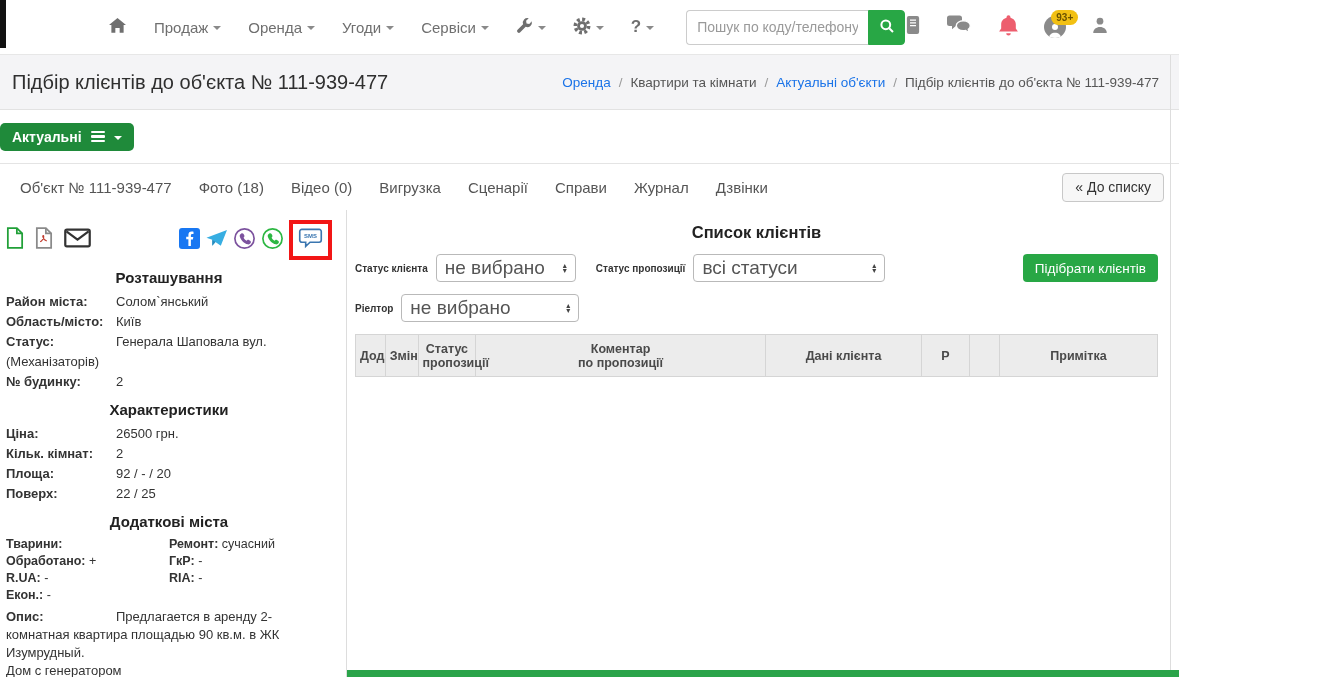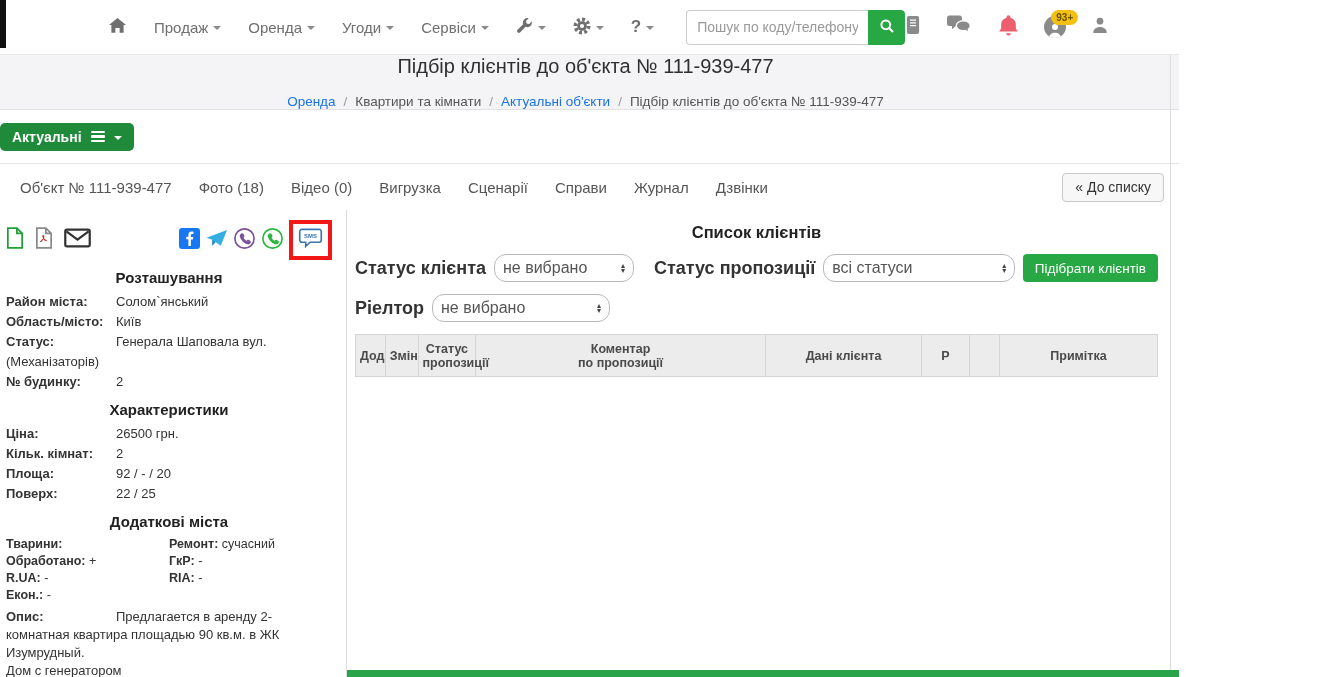--- a/index.html
+++ b/index.html
@@ -24,21 +24,21 @@
     border-radius:0 4px 4px 0; display:flex; align-items:center; justify-content:center; cursor:pointer; }
   .nav-right { margin-left:auto; display:flex; align-items:center; gap:25px; padding-right:118px; }
   .nav-ic { position:relative; display:flex; align-items:center; cursor:pointer; }
   .badge-pill { position:absolute; top:-6px; right:-12px; background:#f2c013; color:#6b5200;
     font-size:10px; font-weight:bold; padding:2px 5px; border-radius:8px; }
   .avatar-circle { width:22px; height:22px; border-radius:50%; background:#8a8a8a;
     display:flex; align-items:flex-end; justify-content:center; overflow:hidden; }
 
   
   .page-head { height:55px; background:#f4f4f6; border-bottom:1px solid #e2e2e2;
-    display:flex; align-items:center; justify-content:space-between; padding:0 20px 0 12px;flex-direction:column; }
+    display:flex; align-items:center; justify-content:space-between; padding:0 20px 0 12px; }
   .page-title { font-size:20px; color:#2f2f2f; font-weight:400; }
   .breadcrumb { font-size:13.5px; color:#6c6c6c; display:flex; gap:8px; align-items:center; }
   .bc-link { color:#1a73e8; cursor:pointer; }
   .bc-sep { color:#9a9a9a; }
   .bc-cur { color:#555; }
 
   
   .status-row { height:54px; background:#fff; border-bottom:1px solid #e4e4e4;
     display:flex; align-items:center; padding-left:0; }
   .btn-status { background:#1f8a3a; color:#fff; border:none; border-radius:5px;
@@ -66,24 +66,24 @@
   .fld { font-size:13px; color:#333; line-height:20px; }
   .fld b { display:inline-block; width:110px; vertical-align:top; }
   .extra-grid { display:grid; grid-template-columns:50% 50%; font-size:12.5px; line-height:17px; color:#333; }
   .desc { font-size:13px; line-height:18px; color:#333; margin-top:4px; }
   .desc b { display:inline-block; width:110px; vertical-align:top; }
   .desc .val { white-space:pre-line; }
 
   .right-panel { flex:1; padding:0 21px 0 8px; position:relative; }
   .clients-head { text-align:center; font-size:16.5px; font-weight:bold; color:#222; margin-top:13px; }
   .filter-row { display:flex; align-items:center; margin-top:12px; }
-  .f-label { font-size:18px; font-weight:bold; color:#333; margin-right:8px; white-space:nowrap; }
-  .sel { height:28px; border:1px solid #b9b9b9; border-radius:12px; background:#fff;
+  .f-label { font-size:10px; font-weight:bold; color:#333; margin-right:8px; white-space:nowrap; }
+  .sel { height:28px; border:1px solid #b9b9b9; border-radius:4px; background:#fff;
     display:flex; align-items:center; justify-content:space-between; padding:0 8px;
-    font-size:16px; color:#555; cursor:pointer; }
+    font-size:19px; color:#555; cursor:pointer; }
   .ud { display:inline-flex; flex-direction:column; align-items:center;
     font-size:8px; line-height:5.5px; color:#444; margin-left:8px; }
   .ud::before { content:"▴"; } .ud::after { content:"▾"; }
   .btn-match { margin-left:auto; background:#28a745; color:#fff; border:none; border-radius:4px;
     height:28px; padding:0 12px; font-size:13.5px; cursor:pointer; }
 
   table.clients { border-collapse:collapse; width:100%; margin-top:12px; table-layout:fixed; }
   table.clients th { background:#ececec; border:1px solid #d5d5d5; font-size:12.5px;
     font-weight:bold; color:#4a4a4a; text-align:center; padding:5px 4px;
     white-space:pre-line; vertical-align:middle; height:42px; }

